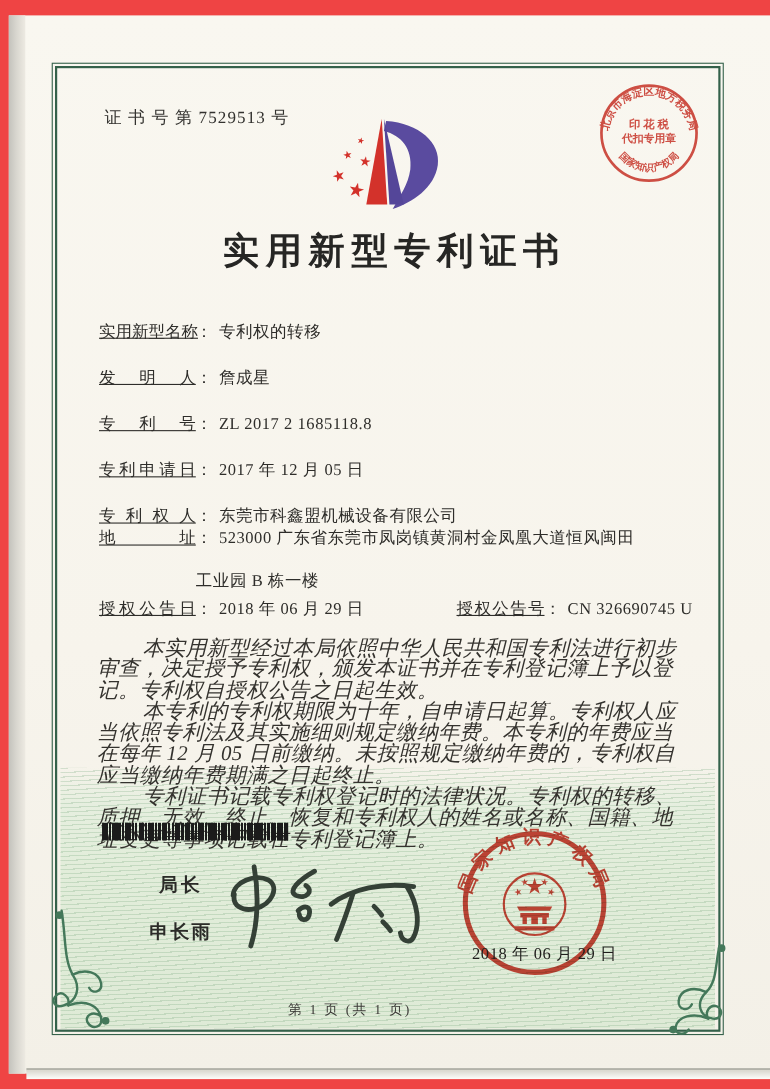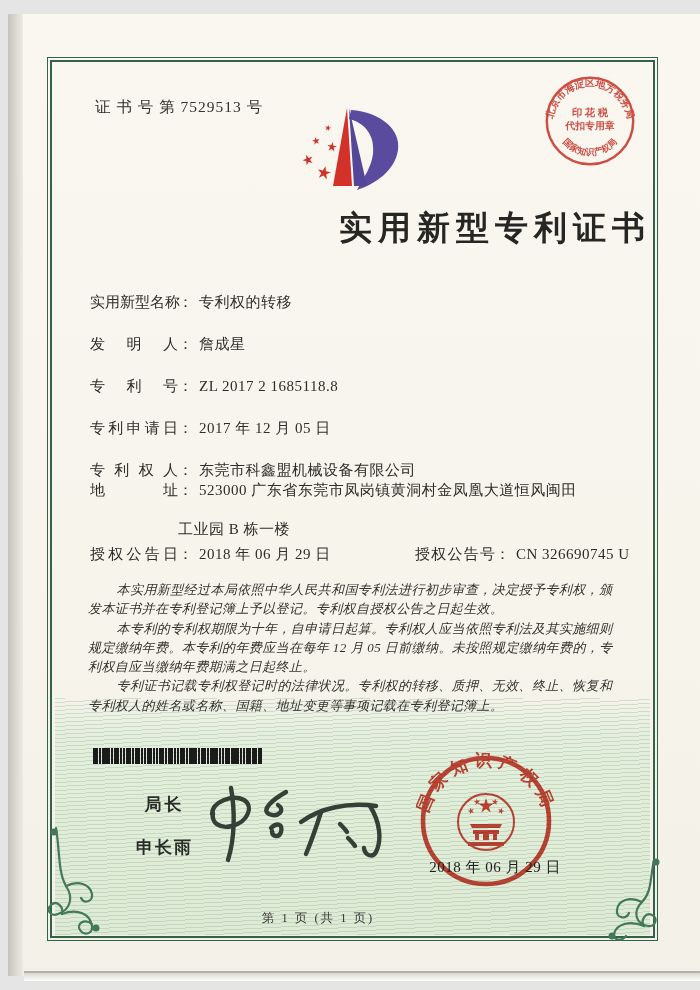--- a/index.html
+++ b/index.html
@@ -1,19 +1,19 @@
 <!DOCTYPE html>
 <html><head>
 <meta charset="utf-8">
 <style>
   * { margin:0; padding:0; box-sizing:border-box; }
   html,body { width:700px; height:990px; background:#ffffff; }
   body { font-family:"Liberation Serif","DejaVu Serif",serif; position:relative; overflow:hidden; }
 
-  .scan { position:absolute; inset:0; background:#e5e5e5; }
+  .scan { position:absolute; inset:0; background:#ef4444; }
 
   
   .paper { position:absolute; left:8px; top:14px; width:692px; height:962px;
            background:linear-gradient(180deg,#f9f7f0 0%,#f7f4ec 60%,#f3f0e7 100%); }
   .page-edge { position:absolute; left:8px; top:14px; width:15px; height:962px;
            background:linear-gradient(90deg,#c3c2bc 0%,#d8d6cf 45%,#edeae2 100%); }
   .paper-bottom-edge { position:absolute; left:24px; top:971px; width:676px; height:2px;
            background:#8f9087; opacity:.65; }
   .paper-bottom-shadow { position:absolute; left:24px; top:973px; width:676px; height:8px;
            background:linear-gradient(180deg,#d9d7cf,#fdfdfb); }
@@ -29,36 +29,36 @@
              repeating-linear-gradient(177deg, rgba(120,168,126,0.28) 0px, rgba(120,168,126,0.28) 1px, rgba(0,0,0,0) 1px, rgba(0,0,0,0) 4px),
              linear-gradient(180deg, rgba(230,240,226,0) 0%, rgba(227,238,221,.85) 14%, #e2edda 38%, #deead6 100%); }
 
   .cert-no { position:absolute; left:95px; top:97px; font-size:15.5px; color:#33322f;
            letter-spacing:1px; z-index:2; }
 
   .logo { position:absolute; left:295px; top:102px; width:110px; height:92px; z-index:2; }
 
   .tax-stamp { position:absolute; left:543px; top:74px; width:94px; height:94px; z-index:2; opacity:.88; }
 
-  .title { position:absolute; left:46px; top:206px; width:605px; text-align:right; z-index:2;
+  .title { position:absolute; left:56px; top:206px; width:605px; text-align:center; z-index:2;
            font-size:33px; font-weight:700; letter-spacing:6px; color:#262624; }
 
   .rows { position:absolute; left:90px; top:292px; width:545px; z-index:2;
            font-size:15px; color:#2e2d2a; }
   .row { position:absolute; left:0; white-space:nowrap; line-height:20px; }
-  .flabel { display:inline-block; width:88px; text-align:justify; text-align-last:justify; vertical-align:top; }
+  .flabel { display:inline-block; width:88px; text-align:justify; text-align-last:justify; vertical-align:top;text-decoration:underline; }
   .fcolon { display:inline-block; margin-right:6px; }
   .fvalue { letter-spacing:.5px; }
   .row.r1{top:0} .row.r2{top:42px} .row.r3{top:84px} .row.r4{top:126px}
   .row.r5{top:168px} .row.r6{top:188px} .row.r6b{top:227px; left:88px;} .row.r7{top:252px}
   .grant-no { position:absolute; left:325px; top:0; white-space:nowrap; }
   .grant-no .flabel { width:80px; }
 
   .paras { position:absolute; left:88px; top:580px; width:530px; z-index:2;
-           font-size:13px; line-height:19.3px; color:#34322e; font-style:italic;
+           font-size:19px; line-height:19.3px; color:#34322e; font-style:italic;
            letter-spacing:.4px; }
   .paras p { text-indent:2.2em; }
 
   .barcode { position:absolute; left:93px; top:748px; width:169px; height:16px; z-index:2;
            background:
              repeating-linear-gradient(90deg,#1b1b1b 0 2px, rgba(0,0,0,0) 2px 3px),
              repeating-linear-gradient(90deg,#1b1b1b 0 1px, rgba(0,0,0,0) 1px 7px),
              repeating-linear-gradient(90deg,#1b1b1b 0 3px, rgba(0,0,0,0) 3px 11px); }
 
   .signoff { position:absolute; left:136px; top:793px; z-index:2; color:#2b2b28;

